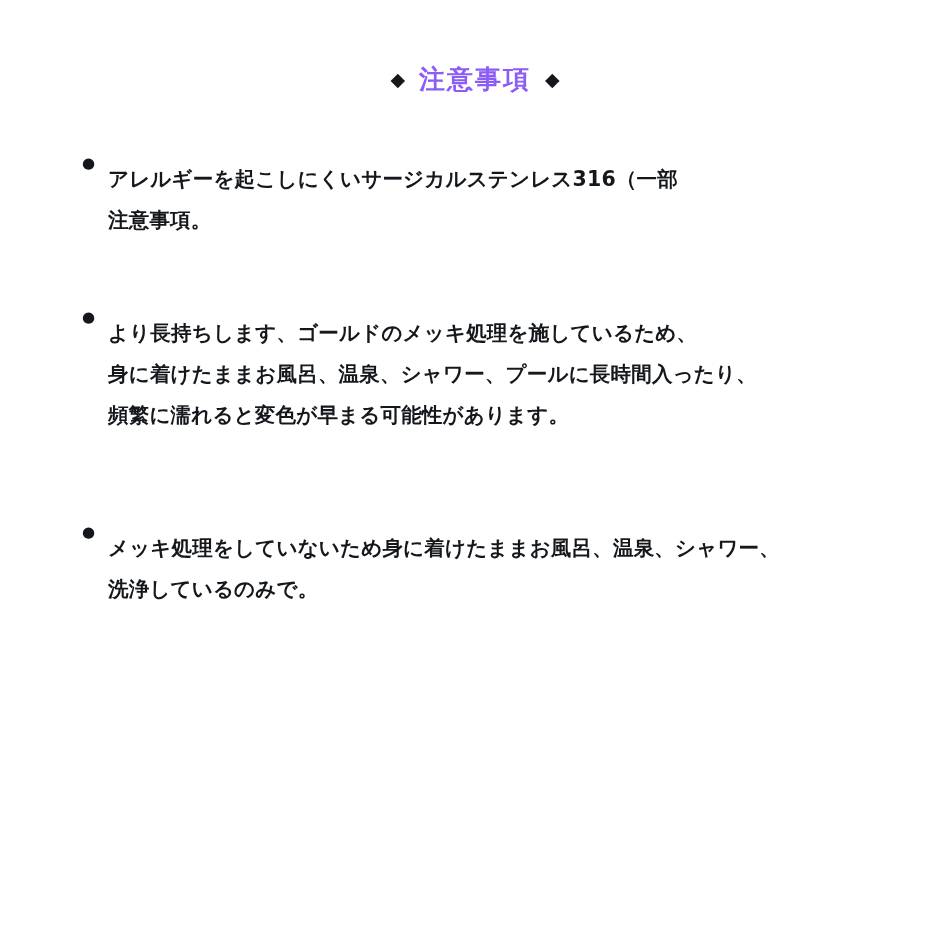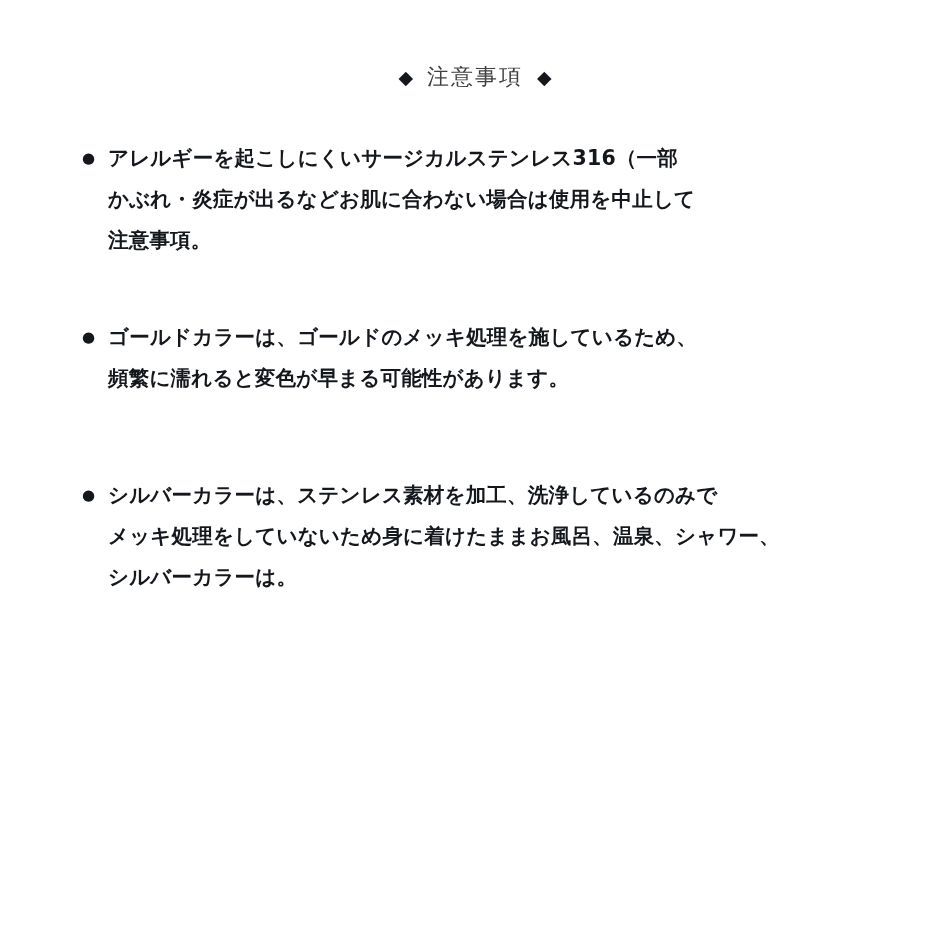--- a/index.html
+++ b/index.html
@@ -30,24 +30,24 @@
     margin-bottom: 46px;
   }
   .diamond {
     font-size: 19px;
     line-height: 1;
     color: #14181c;
     position: relative;
     top: 0px;
   }
   .title-text {
-    font-size: 22px;
-    font-weight: 400;
+    font-size: 26px;
+    font-weight: 700;
     letter-spacing: 2px;
-    color: #404040;
+    color: #8b5cf6;
   }
   .notes {
     margin: 0;
     padding: 0 0 0 22px;
     list-style: none;
   }
   .note {
     display: flex;
     align-items: flex-start;
     margin-bottom: 56px;
@@ -62,20 +62,21 @@
     line-height: 41px;
     color: #14181c;
   }
   .note-body {
     flex: 1 1 auto;
     font-size: 20.5px;
     font-weight: 700;
     line-height: 41px;
     letter-spacing: 0.2px;
     color: #14181c;
+    margin-top: 16px;
   }
   .note-line {
     display: block;
     white-space: pre;
   }
 </style>
 </head>
 <body>
 
 <div class="page">
@@ -85,36 +86,35 @@
     <span class="title-text">注意事項</span>
     <span class="diamond">◆</span>
   </div>
 
   <div class="notes">
 
     <div class="note">
       <span class="note-bullet">●</span>
       <div class="note-body">
         <span class="note-line">アレルギーを起こしにくいサージカルステンレス316（一部</span>
-        <span class="note-line">かぶれ・炎症が出るなどお肌に合わない場合は使用を中止して</span>
         <span class="note-line">注意事項。</span>
       </div>
     </div>
 
     <div class="note gap-large">
       <span class="note-bullet">●</span>
       <div class="note-body">
-        <span class="note-line">ゴールドカラーは、ゴールドのメッキ処理を施しているため、</span>
+        <span class="note-line">より長持ちします、ゴールドのメッキ処理を施しているため、</span>
+        <span class="note-line">身に着けたままお風呂、温泉、シャワー、プールに長時間入ったり、</span>
         <span class="note-line">頻繁に濡れると変色が早まる可能性があります。</span>
       </div>
     </div>
 
     <div class="note">
       <span class="note-bullet">●</span>
       <div class="note-body">
-        <span class="note-line">シルバーカラーは、ステンレス素材を加工、洗浄しているのみで</span>
         <span class="note-line">メッキ処理をしていないため身に着けたままお風呂、温泉、シャワー、</span>
-        <span class="note-line">シルバーカラーは。</span>
+        <span class="note-line">洗浄しているのみで。</span>
       </div>
     </div>
 
   </div>
 </div>
 
 </body></html>

